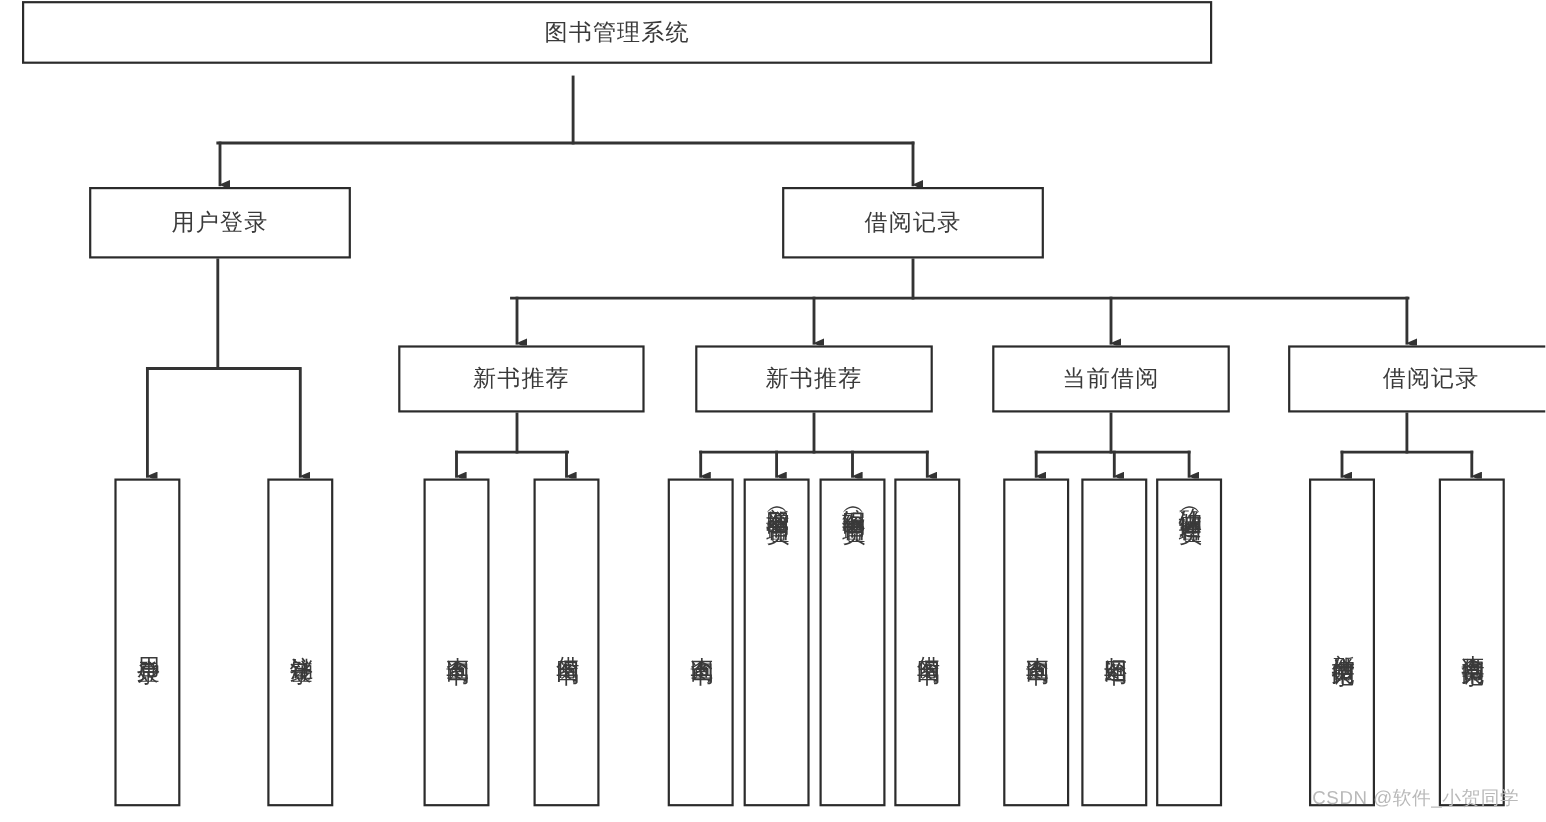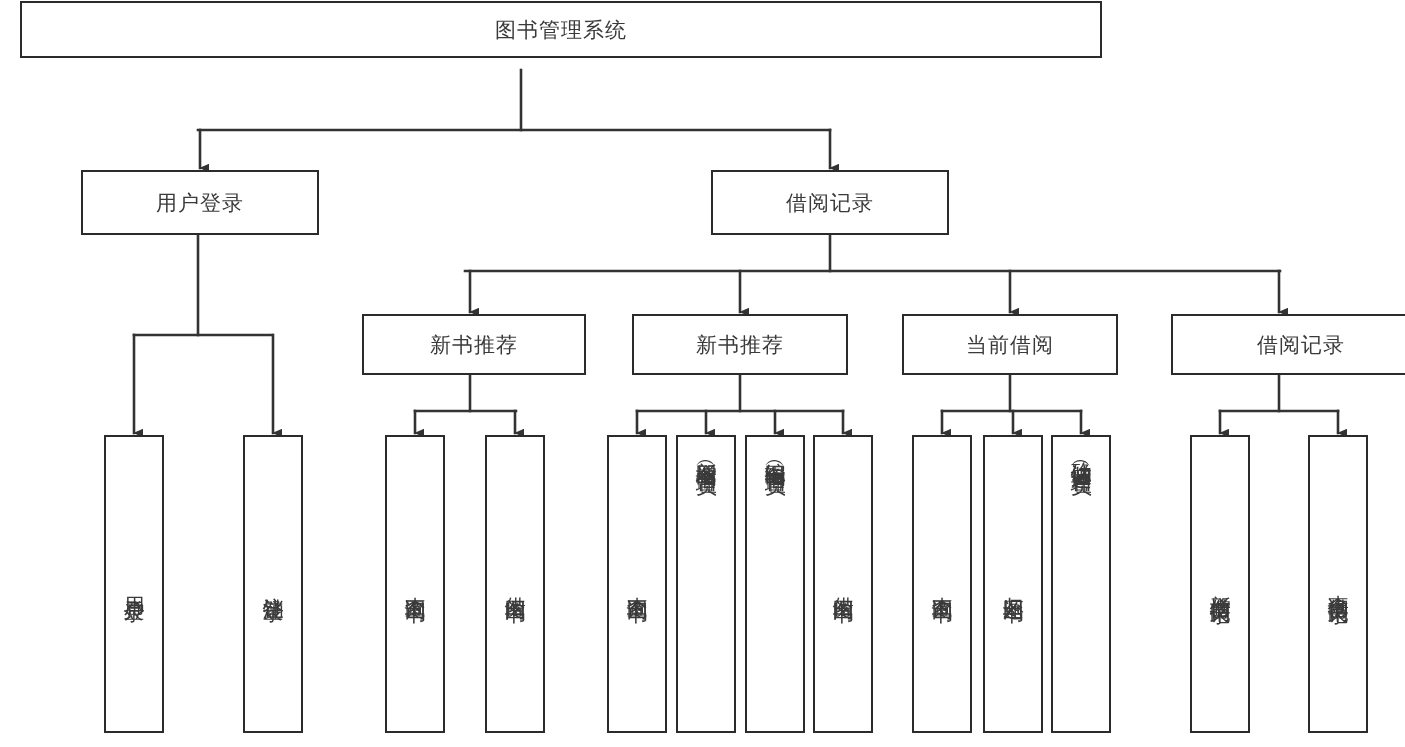--- a/index.html
+++ b/index.html
@@ -203,14 +203,15 @@
           <span class="node-label-v">新增借阅记录</span>
         </div>
       </div>
       <div class="node-box" style="left: 1308px; top: 435px; width: 60px; height: 298px;">
         <div class="leaf-inner centered">
           <span class="node-label-v">查询借阅记录</span>
         </div>
       </div>
     </div>
 
+  <div id="watermark">CSDN @软件_小贺同学</div>
 
 </div>
 
 </body></html>

